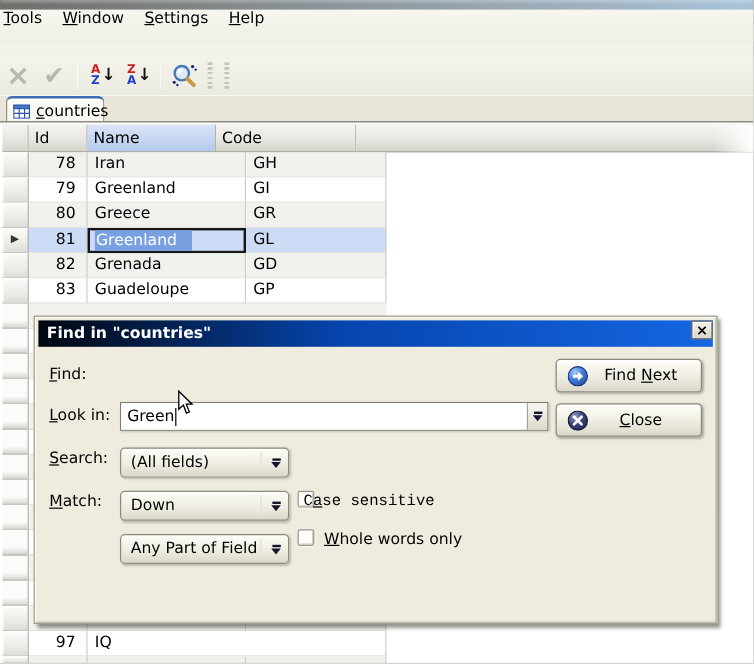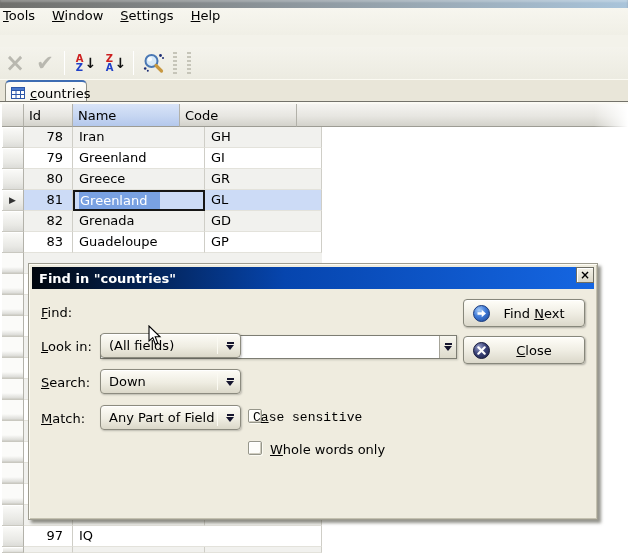--- a/index.html
+++ b/index.html
@@ -98,21 +98,21 @@
   .dcombobtn { width:17px; flex:none; border-left:1px solid #a6a499;
     background:linear-gradient(180deg,#f8f7f0,#dddacb); display:flex; align-items:center;
     justify-content:center; }
   .carrow { display:flex; flex-direction:column; align-items:center; gap:1px; }
   .carrow .bar { width:7px; height:2px; background:#15152e; }
   .carrow .tri { width:0; height:0; border-left:4px solid transparent;
     border-right:4px solid transparent; border-top:5px solid #15152e; }
   .dropdown { position:absolute; left:71px; width:141px; height:25px; border-radius:4px;
     border:1px solid #8c8b7f; background:linear-gradient(180deg,#fdfcf7,#efede2 55%,#dbd8c9);
     box-shadow:inset 0 1px 0 #fff, 1px 1px 2px rgba(0,0,0,.22);
-    display:flex; align-items:center; }
+    display:flex; align-items:center;margin-top:40px; }
   .ddtext { flex:1; padding-left:8px; white-space:nowrap; }
   .ddsep { width:1px; height:17px; background:#b2afa1; border-right:1px solid #fbfaf2;
     margin-right:2px; }
   .ddarrow { width:20px; display:flex; align-items:center; justify-content:center; }
   .dbtn { position:absolute; left:434px; width:122px; height:28px; border-radius:4px;
     border:1px solid #87877b; background:linear-gradient(180deg,#fffef9,#f0eee4 50%,#dbd8ca);
     box-shadow:inset 0 1px 0 #fff, 1px 1px 2px rgba(0,0,0,.28);
     display:flex; align-items:center; }
   .dbtn .bicon { margin-left:9px; flex:none; display:flex; }
   .dbtn .blabel { flex:1; text-align:center; padding-right:6px; }

